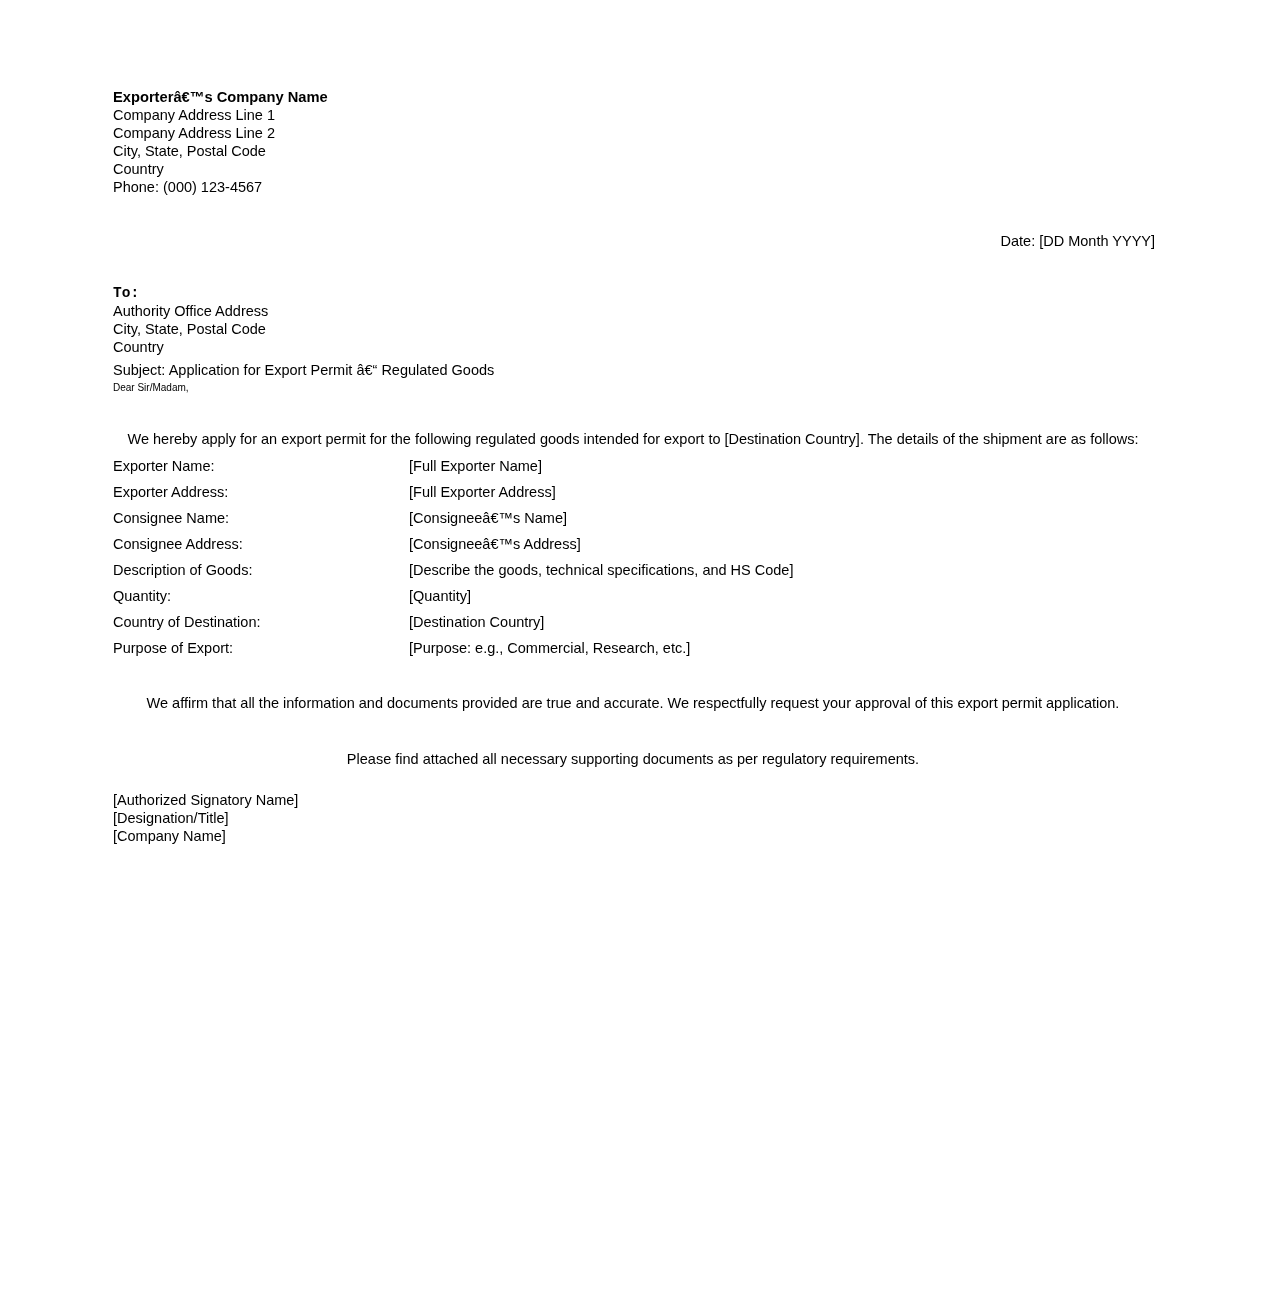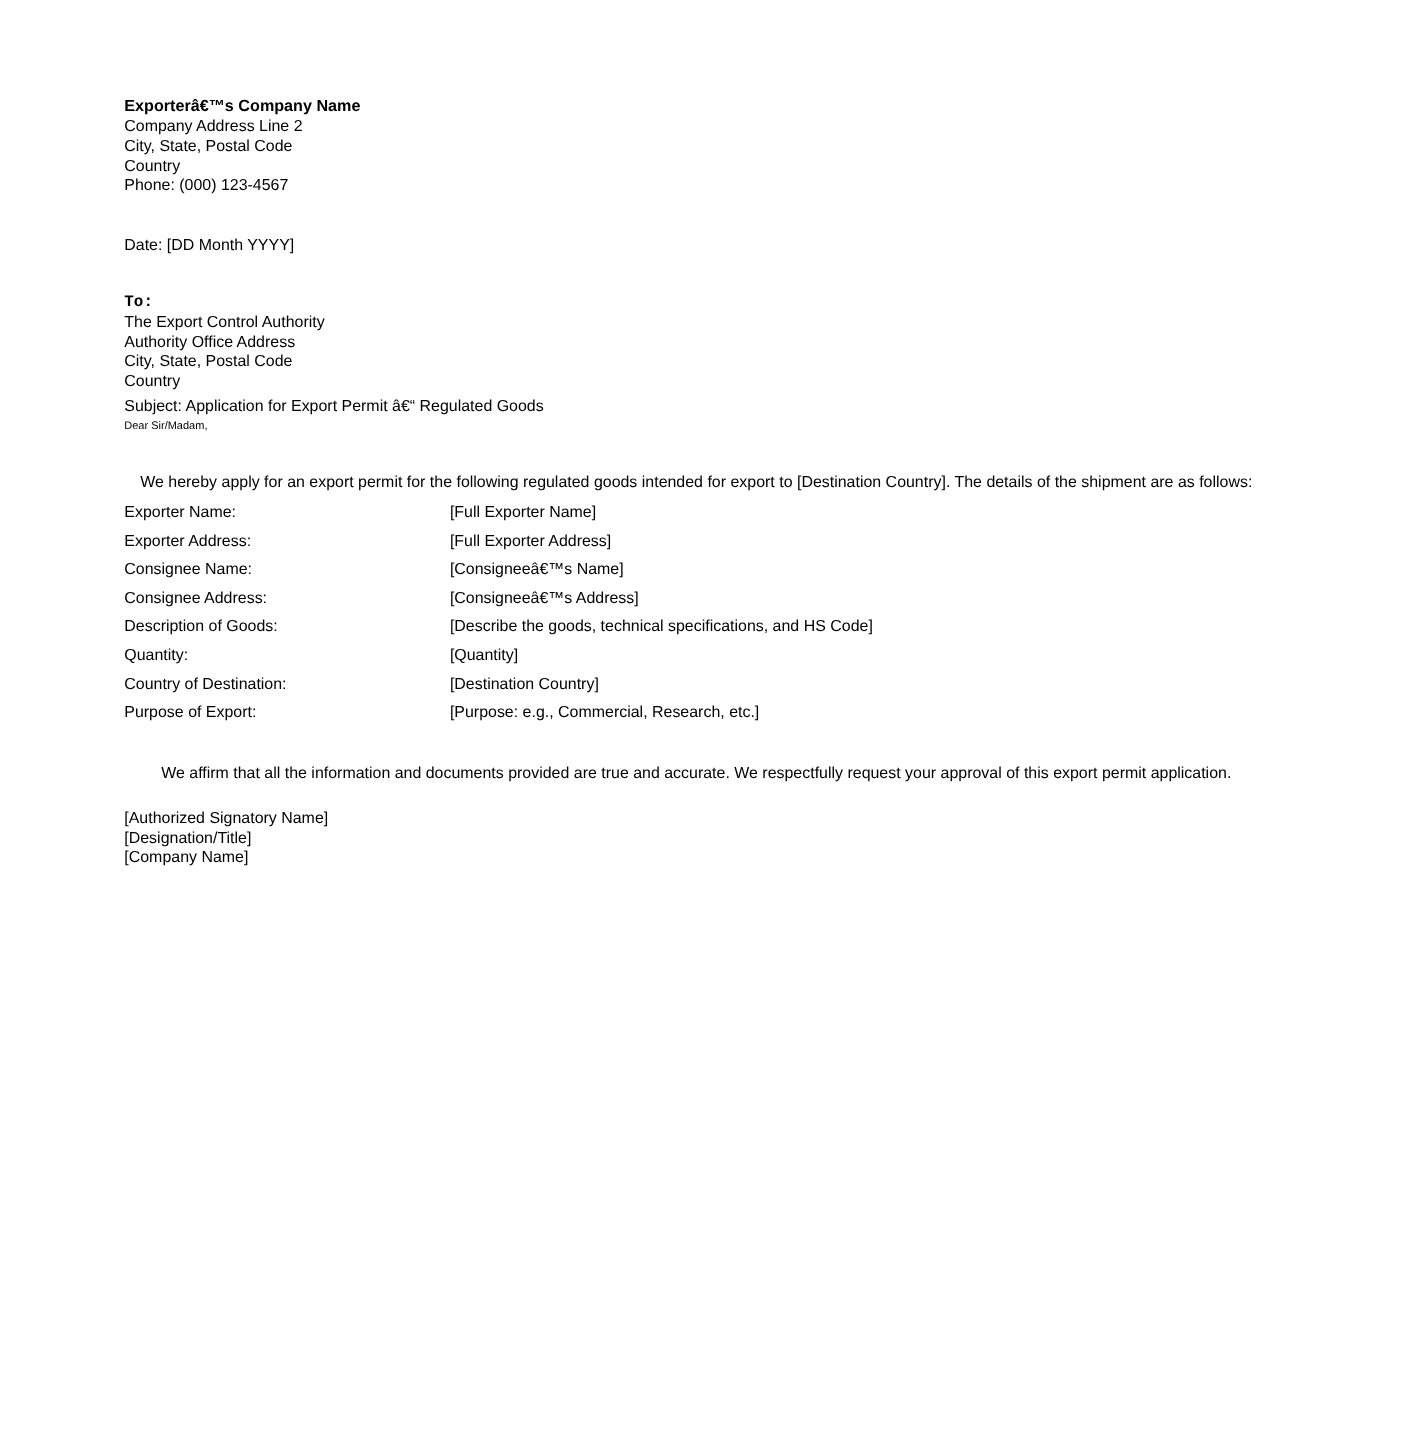--- a/index.html
+++ b/index.html
@@ -32,20 +32,21 @@
     line-height: 18px;
   }
   .letterhead .company {
     font-weight: bold;
     font-size: 14.7px;
   }
   .date-line {
     font-size: 14.5px;
     line-height: 18px;
     margin-top: 36px;
+    text-align: right;
   }
   .to-block {
     margin-top: 34px;
     font-size: 14.5px;
     line-height: 18px;
   }
   .to-block .to-label {
     font-weight: bold;
     font-family: Liberation Mono, monospace;
   }
@@ -102,31 +103,31 @@
   .nowrap-line { display: block; }
 </style>
 </head>
 <body>
 
 <div class="page">
   <div class="content">
 
     <div class="letterhead">
       <div class="company nowrap-line">Exporterâ€™s Company Name</div>
+      <div class="nowrap-line">Company Address Line 1</div>
       <div class="nowrap-line">Company Address Line 2</div>
       <div class="nowrap-line">City, State, Postal Code</div>
       <div class="nowrap-line">Country</div>
       <div class="nowrap-line">Phone: (000) 123-4567</div>
     </div>
 
     <div class="date-line">Date: [DD Month YYYY]</div>
 
     <div class="to-block">
       <div class="to-label nowrap-line">To:</div>
-      <div class="nowrap-line">The Export Control Authority</div>
       <div class="nowrap-line">Authority Office Address</div>
       <div class="nowrap-line">City, State, Postal Code</div>
       <div class="nowrap-line">Country</div>
       <div class="subject-line"><span class="subj-label">Subject:</span> <span>Application for Export Permit â€“ Regulated Goods</span></div>
     </div>
 
     <div class="salutation">Dear Sir/Madam,</div>
 
     <div class="para">We hereby apply for an export permit for the following regulated goods intended for export to [Destination Country]. The details of the shipment are as follows:</div>
 
@@ -162,20 +163,21 @@
         </tr>
         <tr>
           <td class="label">Purpose of Export:</td>
           <td class="value">[Purpose: e.g., Commercial, Research, etc.]</td>
         </tr>
       </tbody>
     </table>
 
     <div class="para para-affirm">We affirm that all the information and documents provided are true and accurate. We respectfully request your approval of this export permit application.</div>
 
+    <div class="para para-attach">Please find attached all necessary supporting documents as per regulatory requirements.</div>
 
 
     <div class="signature">
       <div class="nowrap-line">[Authorized Signatory Name]</div>
       <div class="nowrap-line">[Designation/Title]</div>
       <div class="nowrap-line">[Company Name]</div>
     </div>
 
   </div>
 </div>

